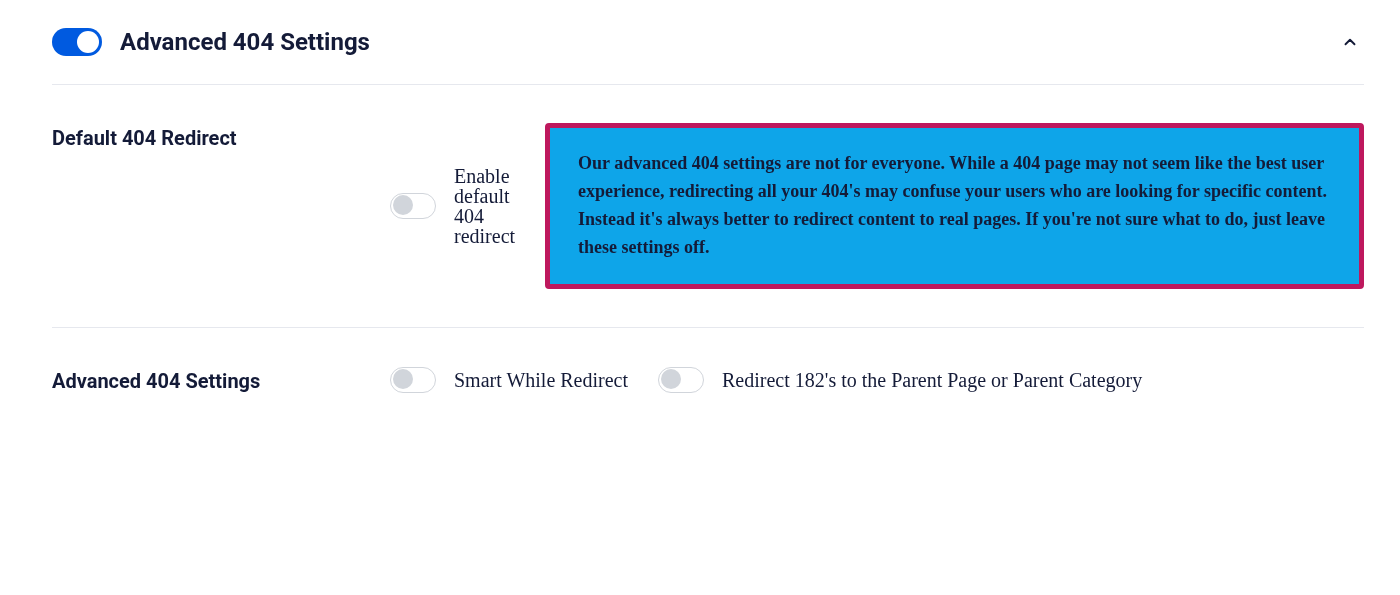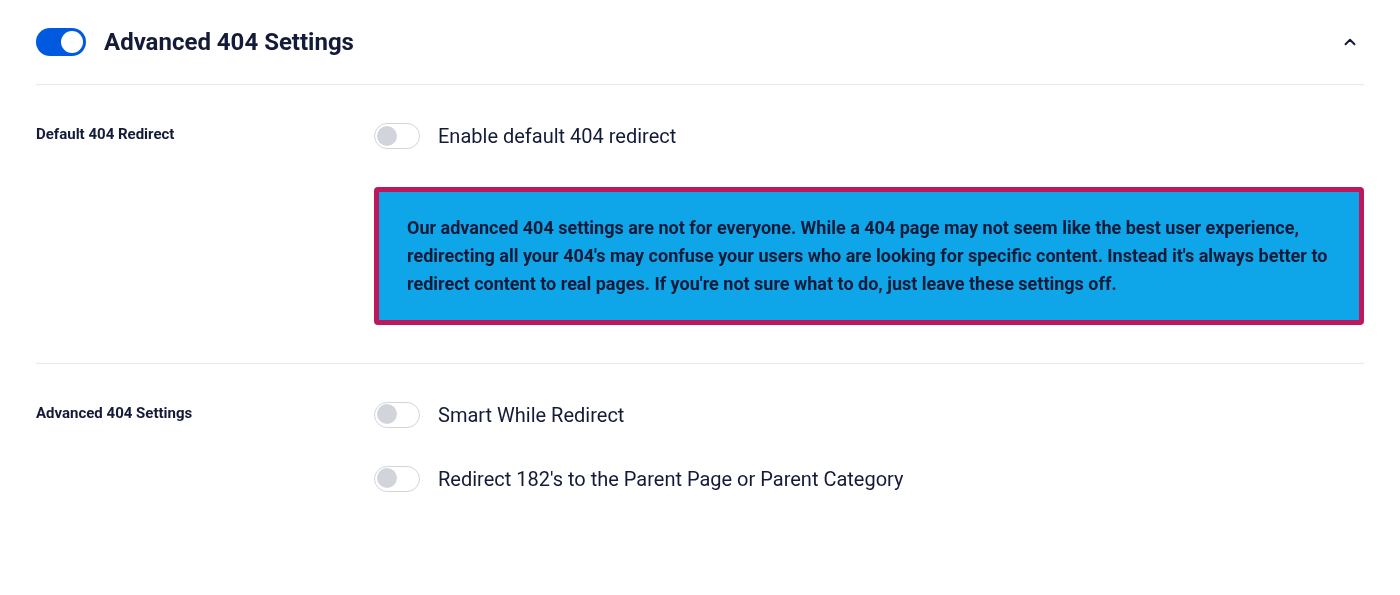--- a/index.html
+++ b/index.html
@@ -7,21 +7,21 @@
     margin: 0;
     padding: 0;
     width: 1400px;
     height: 595px;
     font-family: -apple-system, BlinkMacSystemFont, "Segoe UI", Roboto, "Helvetica Neue", Arial, sans-serif;
     background: #fff;
     color: #141b38;
   }
 
   .panel {
-    padding: 28px 36px 0 36px;
+    padding: 28px 36px 0 52px;
   }
 
   .panel-header {
     display: flex;
     align-items: center;
     justify-content: space-between;
     padding-bottom: 28px;
     border-bottom: 1px solid #e6e8ee;
   }
 
@@ -94,32 +94,33 @@
     padding: 38px 0 38px 0;
     border-bottom: 1px solid #e6e8ee;
   }
   .section:last-child {
     border-bottom: none;
   }
 
   .section-label {
     width: 338px;
     flex-shrink: 0;
-    font-size: 15px;
+    font-size: 20px;
     font-weight: 700;
     color: #141b38;
     line-height: 1.3;
     padding-top: 2px;
   }
 
   .section-content {
     flex: 1;
     display: flex;
-    flex-direction: column;
-    gap: 38px;
+    flex-direction: row;
+    gap: 30px;
+    font-family: Liberation Serif, serif;
   }
 
   .toggle-row {
     display: flex;
     align-items: center;
     gap: 18px;
   }
 
   .toggle-label {
     font-size: 20px;

